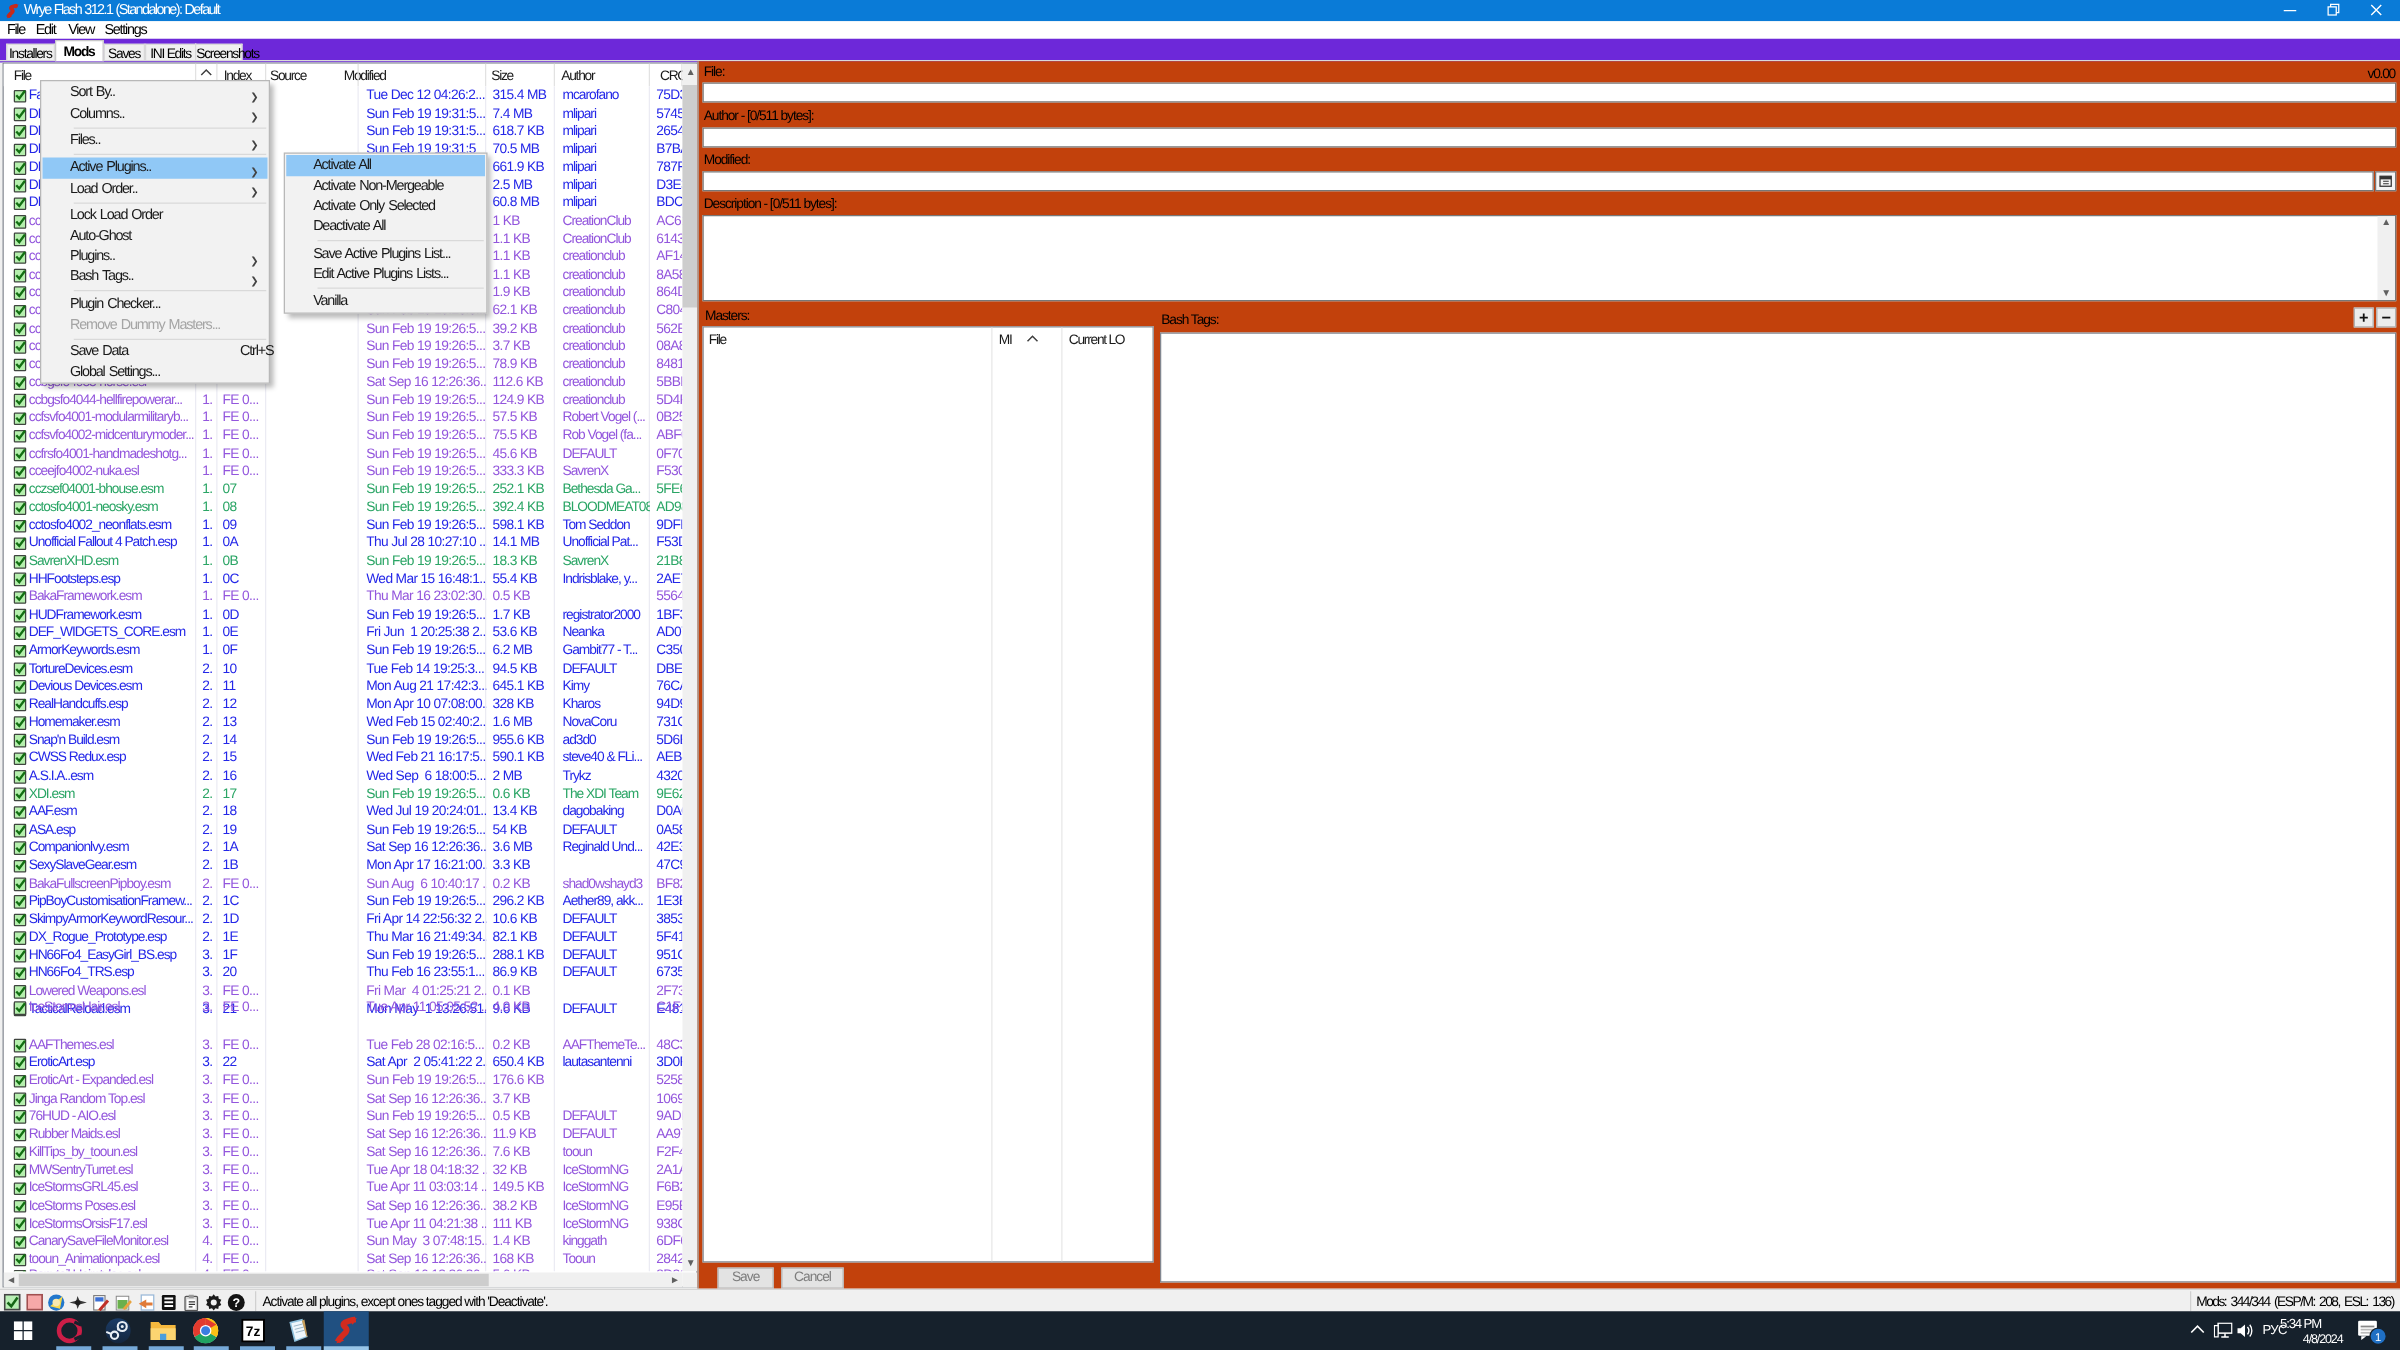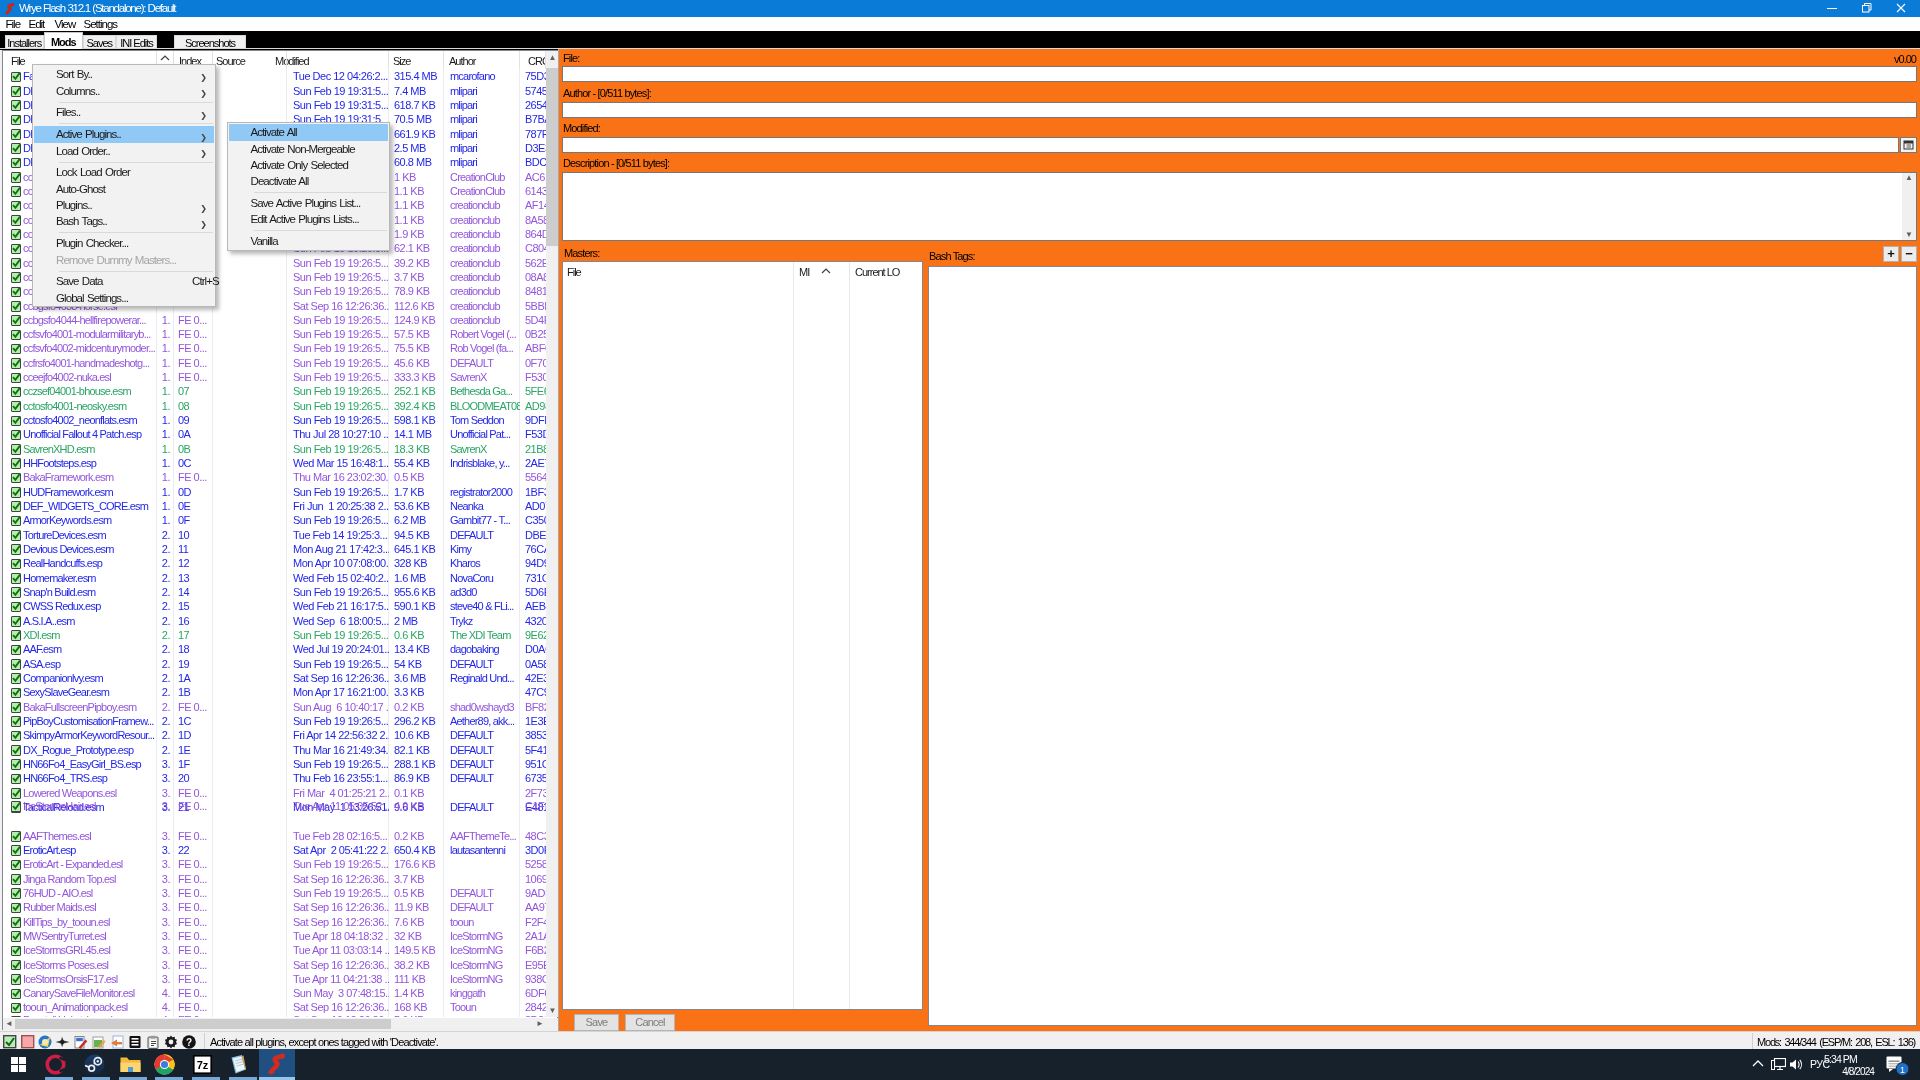--- a/index.html
+++ b/index.html
@@ -7,21 +7,21 @@
      -webkit-font-smoothing:antialiased}
 
 #title{position:absolute;left:0;top:0;width:1920px;height:17px;background:#0a7bd7;color:#fff}
 #title .txt{position:absolute;left:19px;top:2px;font-size:11.5px;letter-spacing:-1.25px;word-spacing:0.5px}
 #wico{position:absolute;left:3.5px;top:2.5px;width:12px;height:12.5px}
 .wbtn{position:absolute;top:0;height:17px;width:34px;color:#fff}
 
 #menubar{position:absolute;left:0;top:17px;width:1920px;height:14px;background:#fff;font-size:11.5px;color:#000;letter-spacing:-1px}
 #menubar span{position:absolute;top:1px}
 
-#tabbar{position:absolute;left:0;top:31px;width:1920px;height:19px;background:#000000;font-size:11px;letter-spacing:-1px}
+#tabbar{position:absolute;left:0;top:31px;width:1920px;height:19px;background:#6d28d9;font-size:11px;letter-spacing:-1px}
 #tabbar .line{position:absolute;left:0;top:16.5px;width:1920px;height:1px;background:#d9d9d9}
 .tab{position:absolute;top:4px;height:13px;background:#f0f0f0;border:1px solid #d9d9d9;border-bottom:none}
 .tab span{position:absolute;left:0;right:0;top:1.2px;text-align:center}
 #tab-mods{position:absolute;top:1px;height:16.5px;background:#fff;border:1px solid #c8c8c8;border-bottom:none;z-index:3}
 #tab-mods span{position:absolute;left:0;right:0;top:2.6px;text-align:center;font-weight:bold}
 
 #list{position:absolute;left:2px;top:50px;width:556px;height:980px;background:#fff;border:1px solid #828790}
 #lhead{position:absolute;left:0;top:0;width:543px;height:18px;background:#fff;font-size:11px;color:#1a1a1a;letter-spacing:-1px}
 #lhead .ht{position:absolute;top:4px}
 #lhead .sep{position:absolute;top:0;height:18px;width:1px;background:#e2e2e2}
@@ -42,21 +42,21 @@
 .cb{position:absolute;left:7.5px;top:2.4px;width:10.6px;height:10.6px;background:#b5efad;
     border:1.3px solid #3f453f;border-radius:1px;font-style:normal}
 .cb svg{position:absolute;left:-0.6px;top:-1.4px}
 
 #vscroll{position:absolute;left:543px;top:0;width:12px;height:966px;background:#f0f0f0}
 #vthumb{position:absolute;left:0;top:17px;width:12px;height:178px;background:#cdcdcd}
 #hscroll{position:absolute;left:0;top:966.5px;width:543px;height:12px;background:#f0f0f0}
 #hthumb{position:absolute;left:12px;top:1px;width:376px;height:10px;background:#cdcdcd}
 .sarr{position:absolute;font-size:8px;color:#606060;font-family:"Liberation Sans"}
 
-#rpane{position:absolute;left:558px;top:49px;width:1362px;height:982px;background:#f97316;
+#rpane{position:absolute;left:558px;top:49px;width:1362px;height:982px;background:#c2410c;
        border-left:1px solid #a8a8a8;font-size:11px;color:#000}
 #rpane .lbl{position:absolute;letter-spacing:-0.85px}
 .inp{position:absolute;background:#fff;border:1px solid #777}
 #vver{position:absolute;top:4px;right:4px;letter-spacing:-1px}
 
 #masters{position:absolute;left:3px;top:212px;width:361px;height:749px;background:#fff;border:1px solid #828790}
 #masters .mh{position:absolute;top:4px;font-size:11px;color:#1a1a1a;letter-spacing:-1px}
 #masters .mcol{position:absolute;top:0;height:747px;width:1px;background:#e8e8e8}
 
 #btags{position:absolute;left:369px;top:217px;width:989px;height:760px;background:#fff;border:1px solid #828790}
@@ -114,21 +114,21 @@
     </div>
  <div id="tab-mods" style="left:44px;width:38.5px">
       <span>Mods</span>
     </div>
  <div class="tab" style="left:82.5px;width:33.5px">
       <span>Saves</span>
     </div>
  <div class="tab" style="left:116px;width:41px">
       <span>INI Edits</span>
     </div>
- <div class="tab" style="left:174px;width:72px">
+ <div class="tab" style="left:156px;width:38px">
       <span>Screenshots</span>
     </div>
 </div>
 
 <div id="list">
  <div class="vgrid" style="left:153px"></div>
  <div class="vgrid" style="left:170px"></div>
  <div class="vgrid" style="left:209px"></div>
  <div class="vgrid" style="left:283px"></div>
  <div class="vgrid" style="left:385px"></div>

